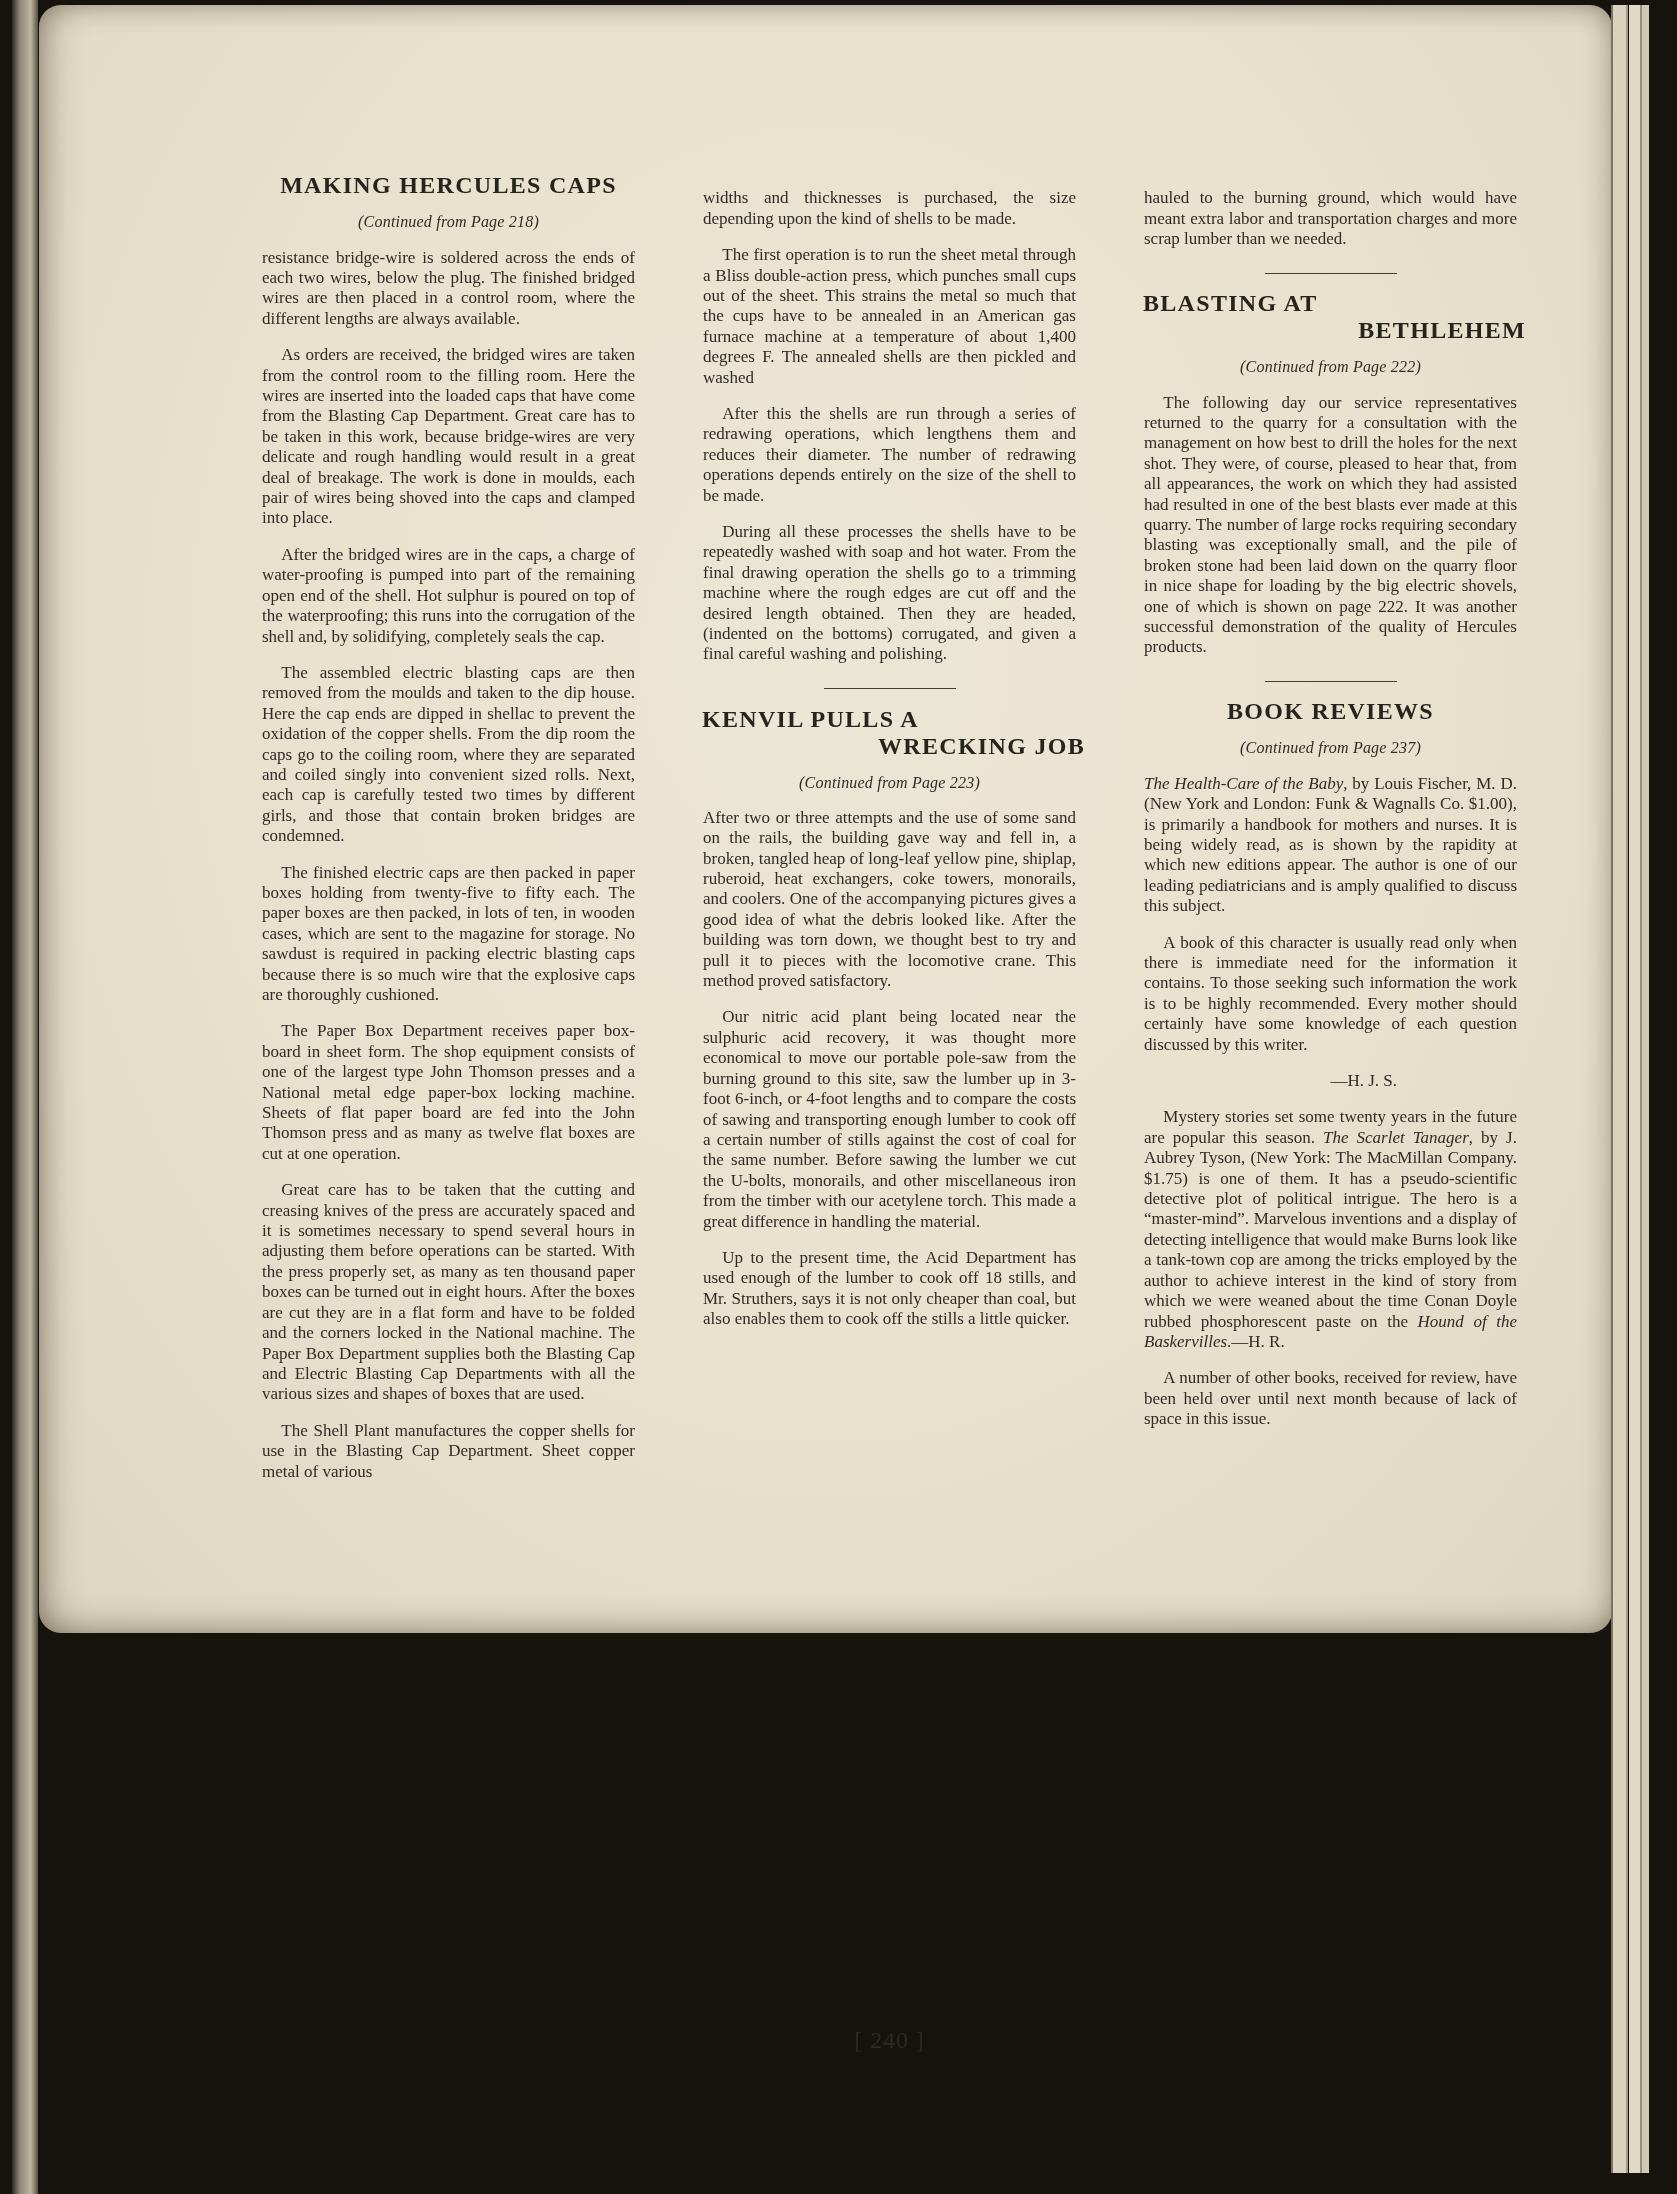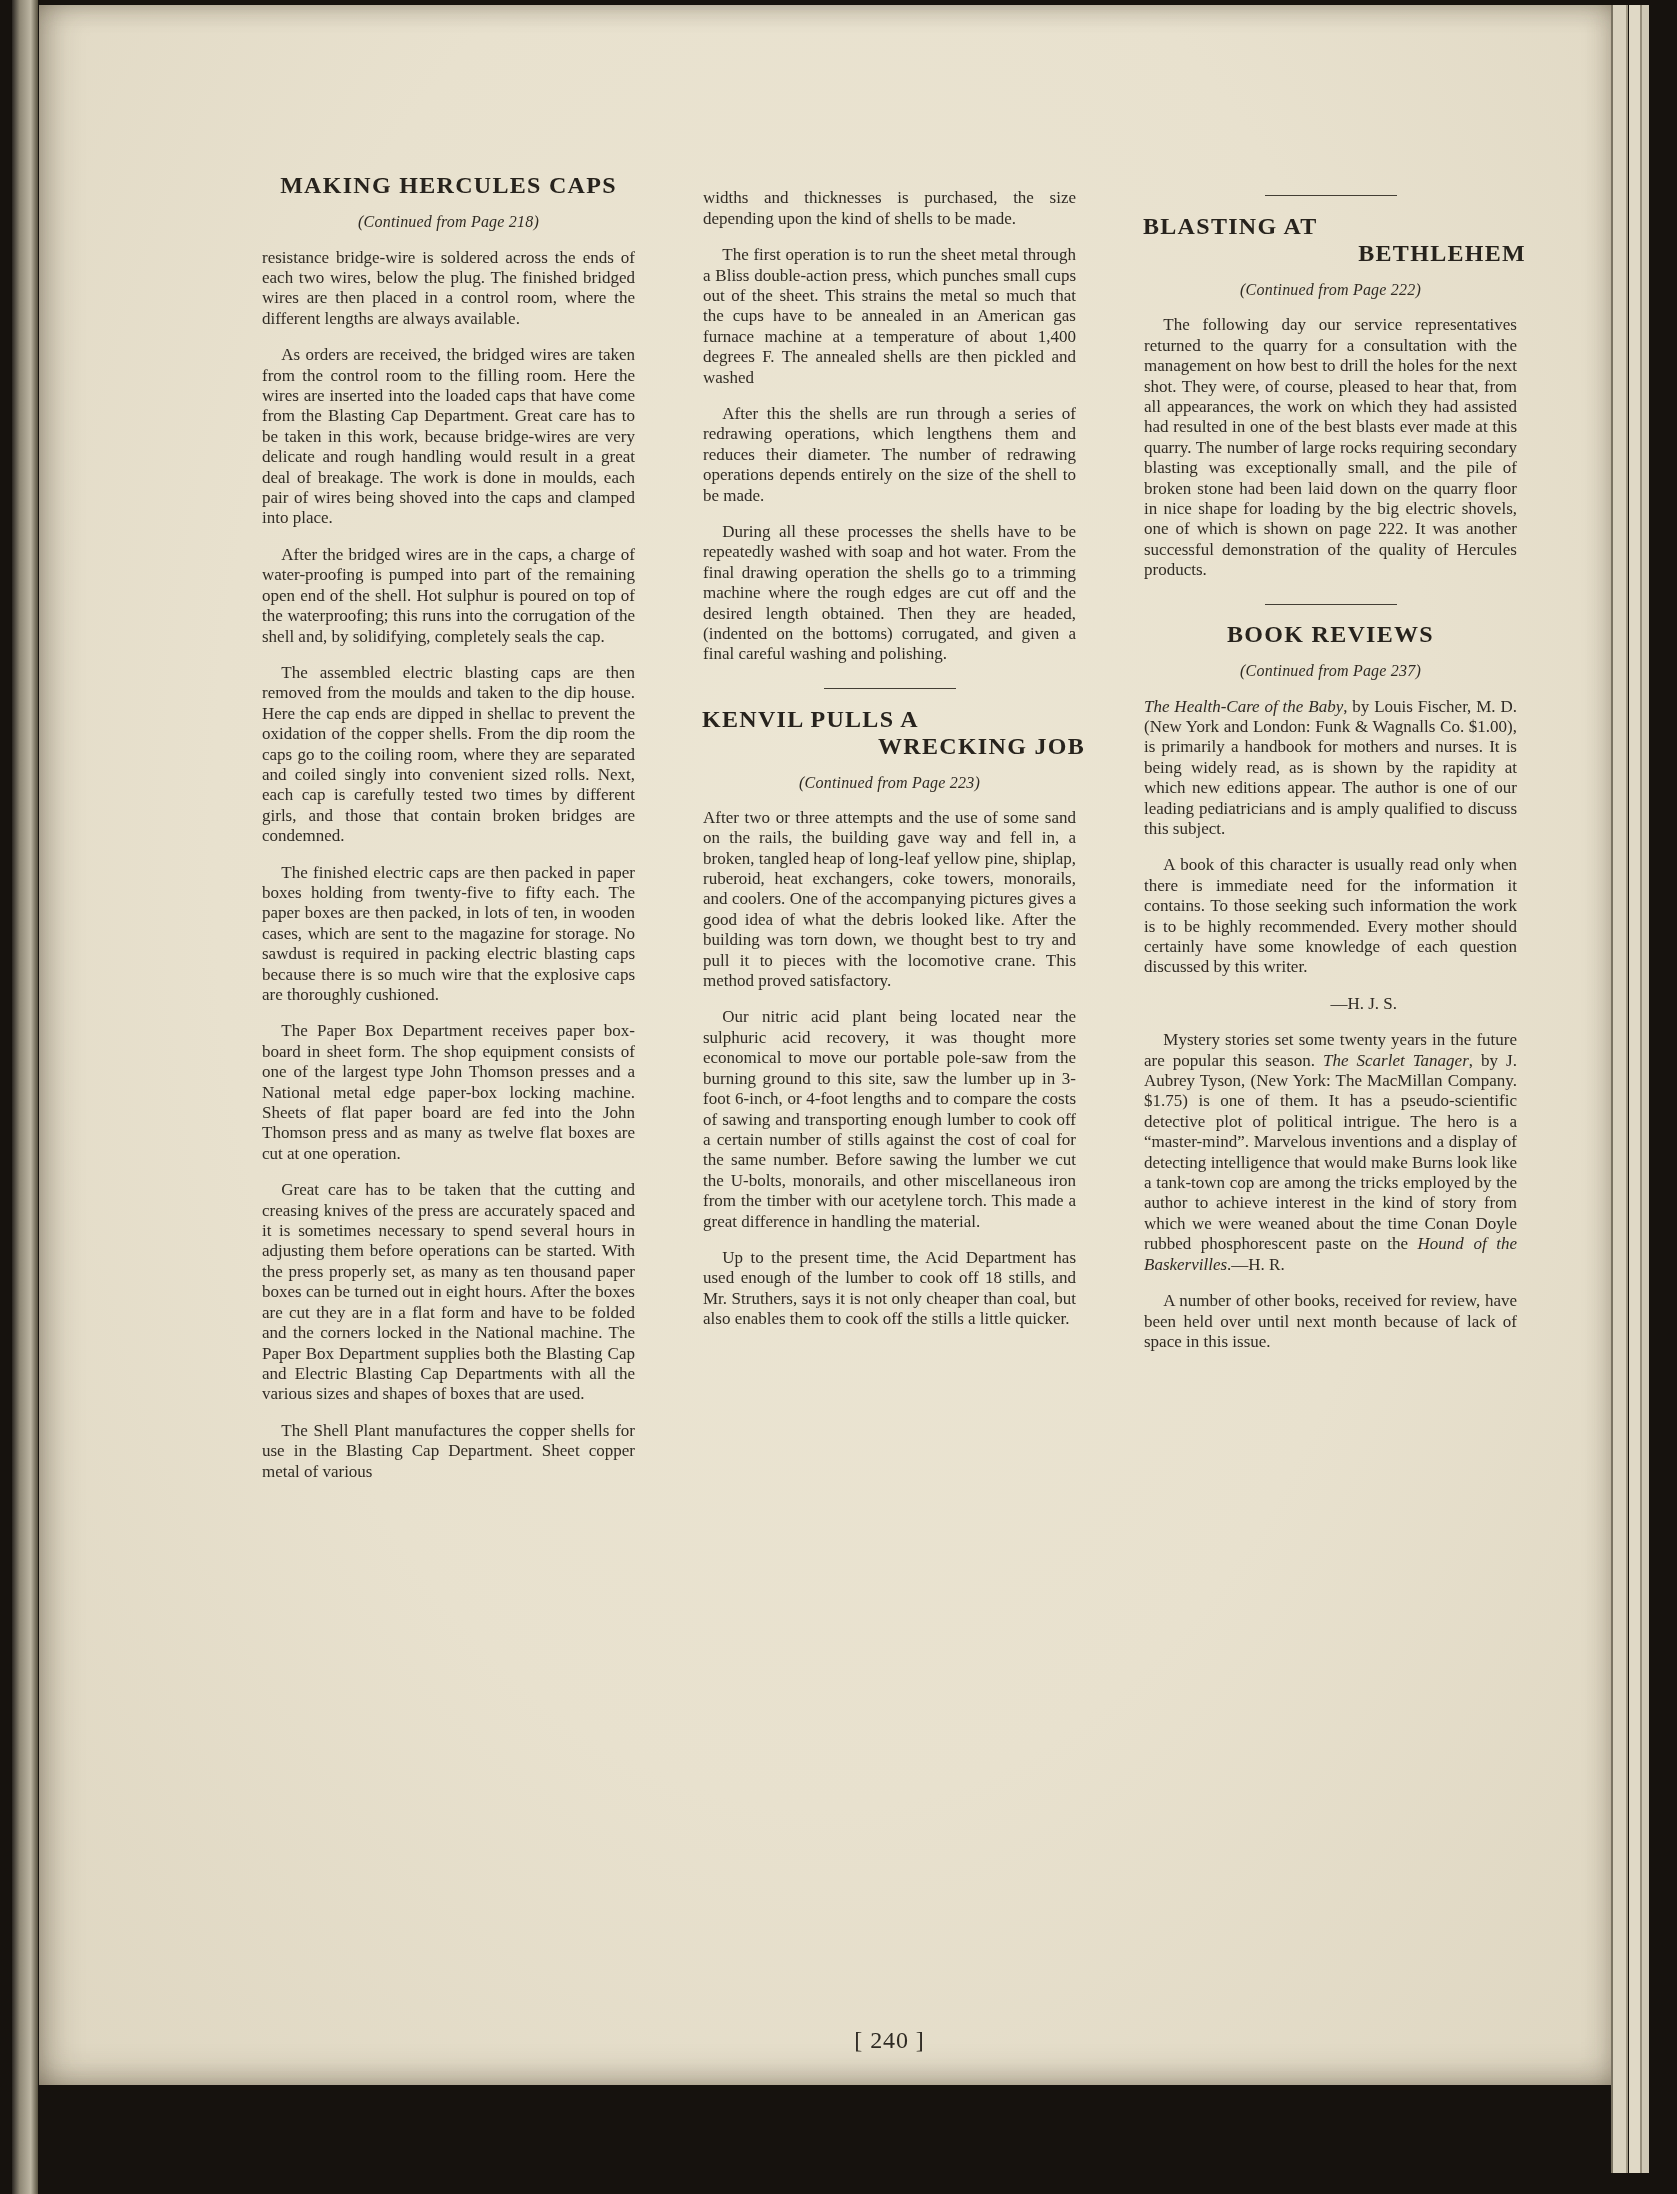--- a/index.html
+++ b/index.html
@@ -24,27 +24,28 @@
     height: 2195px;
     background: linear-gradient(to right, #2b2722 0%, #8f8876 30%, #bdb6a3 72%, #57513f 100%);
   }
 
   
   .page {
     position: absolute;
     left: 39px;
     top: 5.3px;
     width: 1573px;
-    height: 2080px;
+    height: 1628px;
     background: radial-gradient(ellipse at 50% 40%, #ece6d4 0%, #e8e1ce 55%, #ded6c1 100%);
     box-shadow:
       inset 20px 0 39px -16px rgba(45, 35, 18, 0.38),
       inset -10.5px 0 31px -11.4px rgba(60, 48, 28, 0.28),
       inset 0 -16px 39px -16px rgba(60, 48, 28, 0.32),
       inset 0 13px 31px -17.6px rgba(60, 48, 28, 0.25);
+    border-radius: 22px;
   }
 
   
   .page-edges {
     position: absolute;
     top: 5.3px;
     height: 2168px;
   }
   .edge-1 { left: 1611px; width: 1.8px;  background: #7a7362; }
   .edge-2 { left: 1613px; width: 13px; background: #d9d2bf; }
@@ -149,20 +150,21 @@
       <h2 class="article-title">
         <div class="title-line align-left">KENVIL PULLS A</div>
         <div class="title-line align-right">WRECKING JOB</div>
       </h2>
       <div class="continued">(Continued from Page 223)</div>
       <p class="body-para">After two or three attempts and the use of some sand on the rails, the building gave way and fell in, a broken, tangled heap of long-leaf yellow pine, shiplap, ruberoid, heat exchangers, coke towers, monorails, and coolers.  One of the accompanying pictures gives a good idea of what the debris looked like.  After the building was torn down, we thought best to try and pull it to pieces with the locomotive crane.  This method proved satisfactory.</p>
       <p class="body-para indent">Our nitric acid plant being located near the sulphuric acid recovery, it was thought more economical to move our portable pole-saw from the burning ground to this site, saw the lumber up in 3-foot 6-inch, or 4-foot lengths and to compare the costs of sawing and transporting enough lumber to cook off a certain number of stills against the cost of coal for the same number.  Before sawing the lumber we cut the U-bolts, monorails, and other miscellaneous iron from the timber with our acetylene torch.  This made a great difference in handling the material.</p>
       <p class="body-para indent">Up to the present time, the Acid Department has used enough of the lumber to cook off 18 stills, and Mr. Struthers, says it is not only cheaper than coal, but also enables them to cook off the stills a little quicker.</p>
     </div>
   <div class="col col-3">
+      <p class="body-para">hauled to the burning ground, which would have meant extra labor and transportation charges and more scrap lumber than we needed.</p>
       <div class="section-rule"></div>
       <h2 class="article-title">
         <div class="title-line align-left">BLASTING AT</div>
         <div class="title-line align-right">BETHLEHEM</div>
       </h2>
       <div class="continued">(Continued from Page 222)</div>
       <p class="body-para indent">The following day our service representatives returned to the quarry for a consultation with the management on how best to drill the holes for the next shot.  They were, of course, pleased to hear that, from all appearances, the work on which they had assisted had resulted in one of the best blasts ever made at this quarry.  The number of large rocks requiring secondary blasting was exceptionally small, and the pile of broken stone had been laid down on the quarry floor in nice shape for loading by the big electric shovels, one of which is shown on page 222.  It was another successful demonstration of the quality of Hercules products.</p>
       <div class="section-rule"></div>
       <h2 class="article-title">
         <div class="title-line align-center">BOOK REVIEWS</div>

